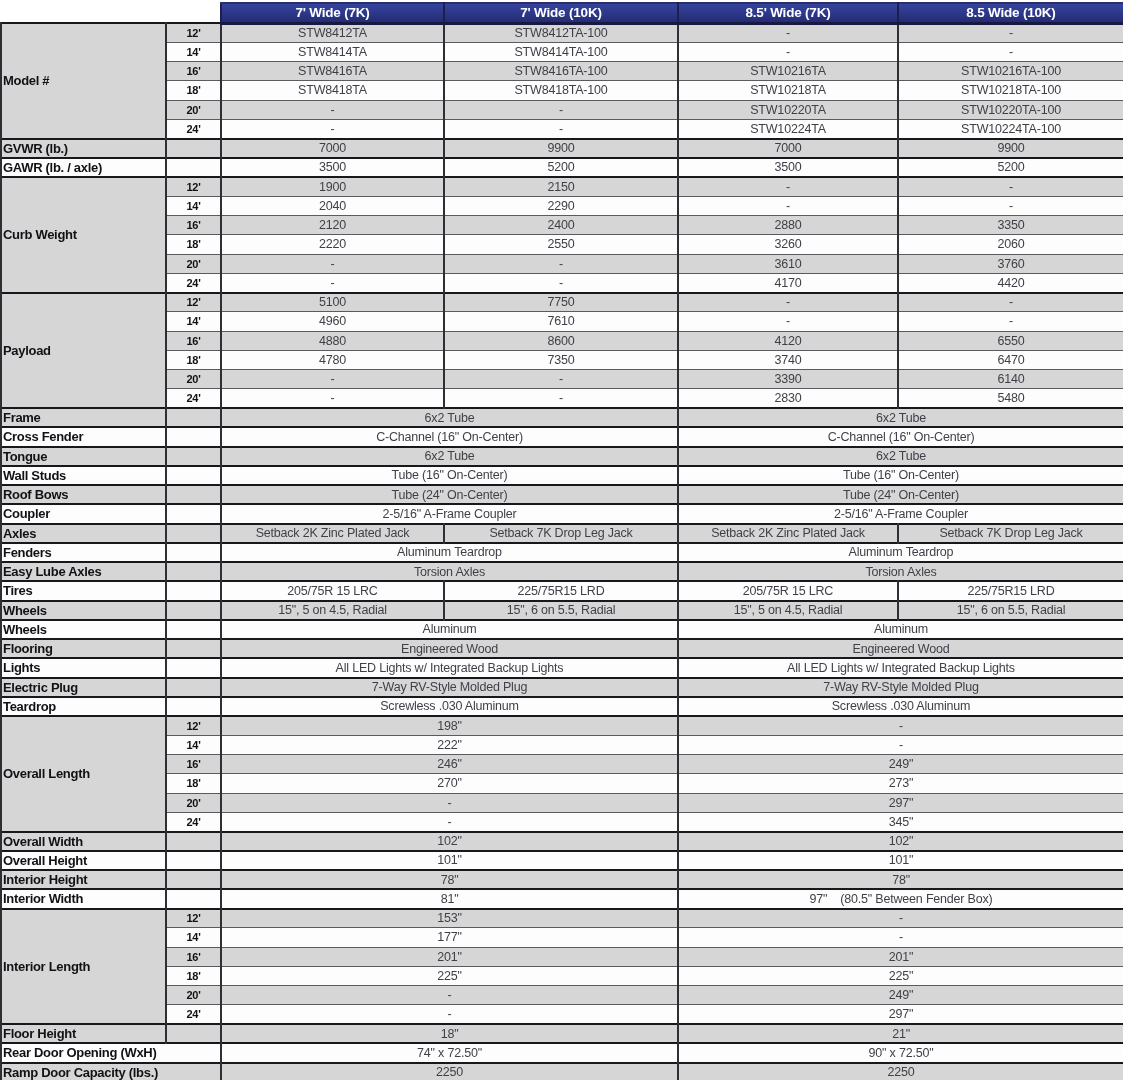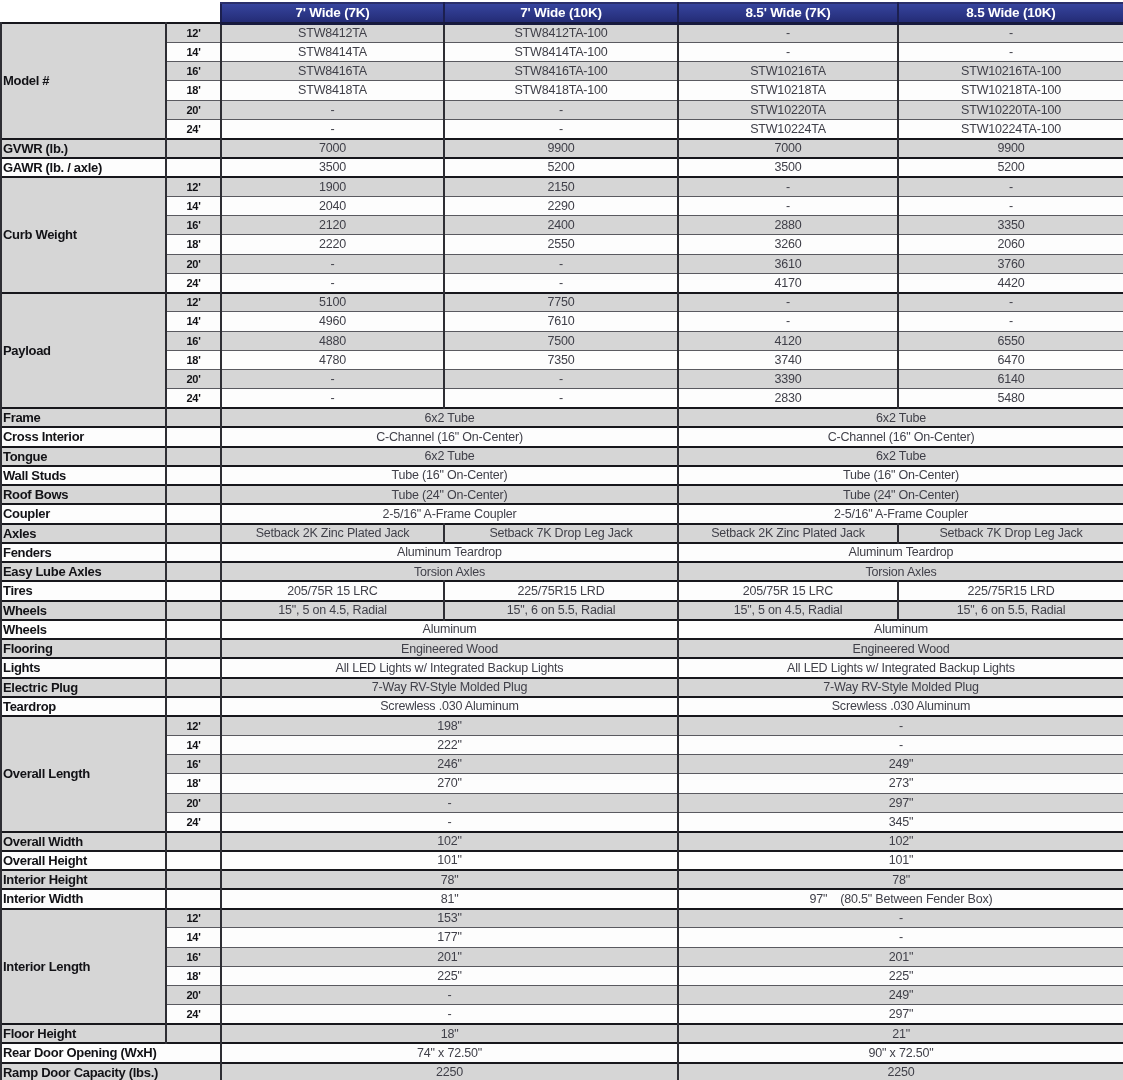--- a/index.html
+++ b/index.html
@@ -165,21 +165,21 @@
       <tr class="w sub">
         <td class="siz">14'</td>
         <td class="val" colspan="1">4960</td>
         <td class="val" colspan="1">7610</td>
         <td class="val" colspan="1">-</td>
         <td class="val" colspan="1">-</td>
       </tr>
       <tr class="g sub">
         <td class="siz">16'</td>
         <td class="val" colspan="1">4880</td>
-        <td class="val" colspan="1">7500</td>
+        <td class="val" colspan="1">8600</td>
         <td class="val" colspan="1">4120</td>
         <td class="val" colspan="1">6550</td>
       </tr>
       <tr class="w sub">
         <td class="siz">18'</td>
         <td class="val" colspan="1">4780</td>
         <td class="val" colspan="1">7350</td>
         <td class="val" colspan="1">3740</td>
         <td class="val" colspan="1">6470</td>
       </tr>
@@ -197,21 +197,21 @@
         <td class="val" colspan="1">2830</td>
         <td class="val" colspan="1">5480</td>
       </tr>
       <tr class="g grp">
         <td class="lbl" rowspan="1" colspan="1">Frame</td>
         <td class="siz"></td>
         <td class="val" colspan="2">6x2 Tube</td>
         <td class="val" colspan="2">6x2 Tube</td>
       </tr>
       <tr class="w grp">
-        <td class="lbl" rowspan="1" colspan="1">Cross Interior</td>
+        <td class="lbl" rowspan="1" colspan="1">Cross Fender</td>
         <td class="siz"></td>
         <td class="val" colspan="2">C-Channel (16" On-Center)</td>
         <td class="val" colspan="2">C-Channel (16" On-Center)</td>
       </tr>
       <tr class="g grp">
         <td class="lbl" rowspan="1" colspan="1">Tongue</td>
         <td class="siz"></td>
         <td class="val" colspan="2">6x2 Tube</td>
         <td class="val" colspan="2">6x2 Tube</td>
       </tr>

